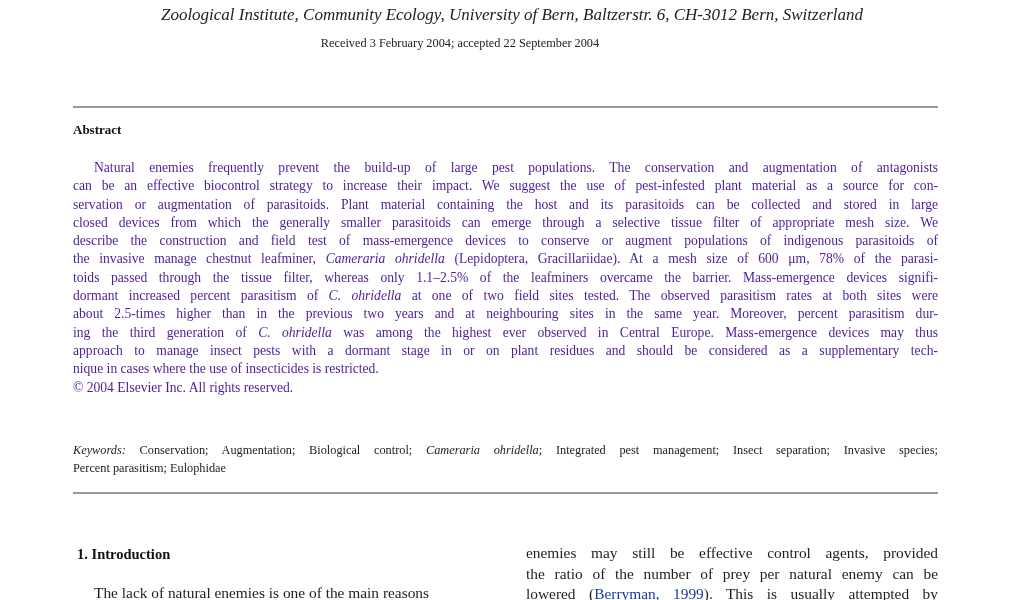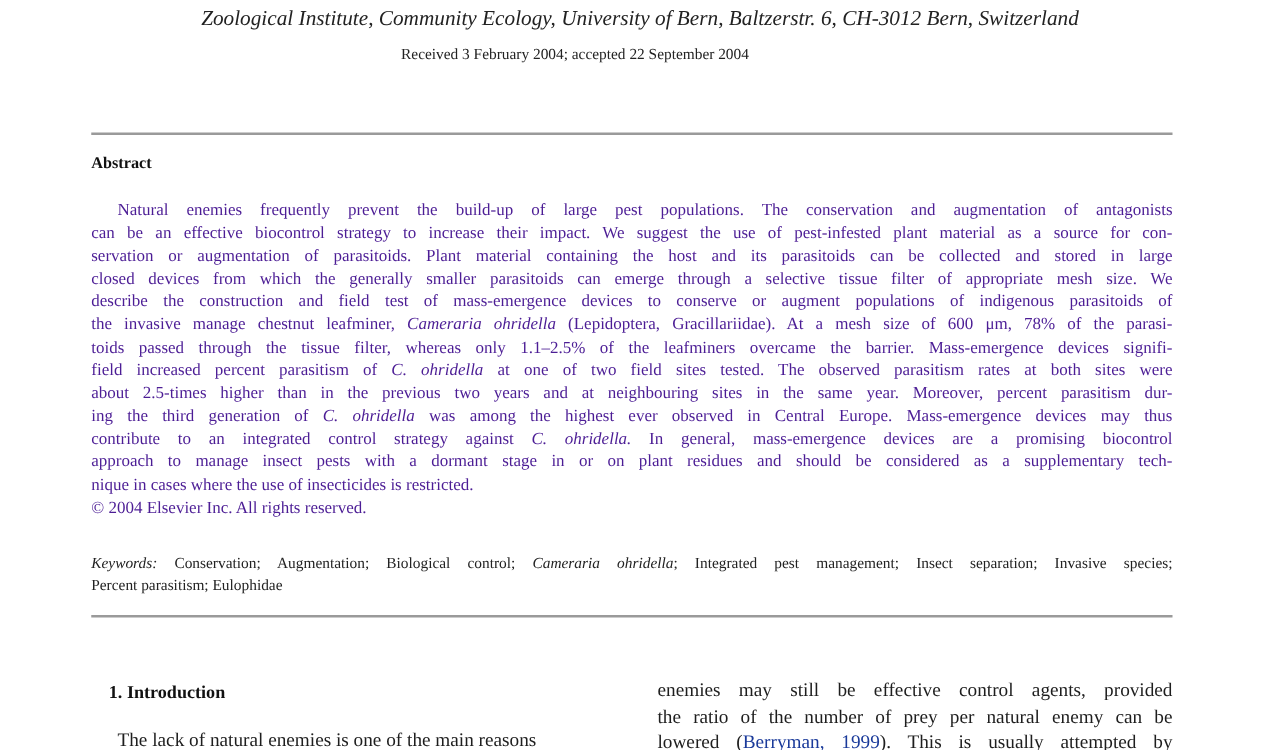--- a/index.html
+++ b/index.html
@@ -88,21 +88,21 @@
     }
     .keywords .line {
       display: block;
       white-space: nowrap;
       text-align: justify;
       text-align-last: justify;
     }
     .keywords .line.last { text-align-last: left; }
     .section-heading {
       position: absolute;
-      left: 87px;
+      left: 77px;
       top: 544px;
       font-weight: bold;
       font-size: 14.5px;
       line-height: 20px;
       color: #111;
     }
     .col-left-text {
       position: absolute;
       left: 94px;
       top: 583px;
@@ -144,24 +144,23 @@
 <div class="abstract-heading">Abstract</div>
 
 <div class="abstract-body" id="abstract-body">
     <span class="line first"><span>Natural enemies frequently prevent the build-up of large pest populations. The conservation and augmentation of antagonists</span></span>
     <span class="line"><span>can be an effective biocontrol strategy to increase their impact. We suggest the use of pest-infested plant material as a source for con-</span></span>
     <span class="line"><span>servation or augmentation of parasitoids. Plant material containing the host and its parasitoids can be collected and stored in large</span></span>
     <span class="line"><span>closed devices from which the generally smaller parasitoids can emerge through a selective tissue filter of appropriate mesh size. We</span></span>
     <span class="line"><span>describe the construction and field test of mass-emergence devices to conserve or augment populations of indigenous parasitoids of</span></span>
     <span class="line"><span>the invasive manage chestnut leafminer, </span><span class="it">Cameraria ohridella</span><span> (Lepidoptera, Gracillariidae). At a mesh size of 600 μm, 78% of the parasi-</span></span>
     <span class="line"><span>toids passed through the tissue filter, whereas only 1.1–2.5% of the leafminers overcame the barrier. Mass-emergence devices signifi-</span></span>
-    <span class="line"><span>field increased percent parasitism of </span><span class="it">C. ohridella</span><span> at one of two field sites tested. The observed parasitism rates at both sites were</span></span>
+    <span class="line"><span>dormant increased percent parasitism of </span><span class="it">C. ohridella</span><span> at one of two field sites tested. The observed parasitism rates at both sites were</span></span>
     <span class="line"><span>about 2.5-times higher than in the previous two years and at neighbouring sites in the same year. Moreover, percent parasitism dur-</span></span>
     <span class="line"><span>ing the third generation of </span><span class="it">C. ohridella</span><span> was among the highest ever observed in Central Europe. Mass-emergence devices may thus</span></span>
-    <span class="line"><span>contribute to an integrated control strategy against </span><span class="it">C. ohridella.</span><span> In general, mass-emergence devices are a promising biocontrol</span></span>
     <span class="line"><span>approach to manage insect pests with a dormant stage in or on plant residues and should be considered as a supplementary tech-</span></span>
     <span class="line last"><span>nique in cases where the use of insecticides is restricted.</span></span>
     <span class="line last"><span>© 2004 Elsevier Inc. All rights reserved.</span></span>
   </div>
 
 <div class="keywords">
   <span class="line"><span class="it">Keywords:</span><span> Conservation; Augmentation; Biological control; </span><span class="it">Cameraria ohridella</span><span>; Integrated pest management; Insect separation; Invasive species;</span></span>
   <span class="line last">Percent parasitism; Eulophidae</span>
 </div>
 

